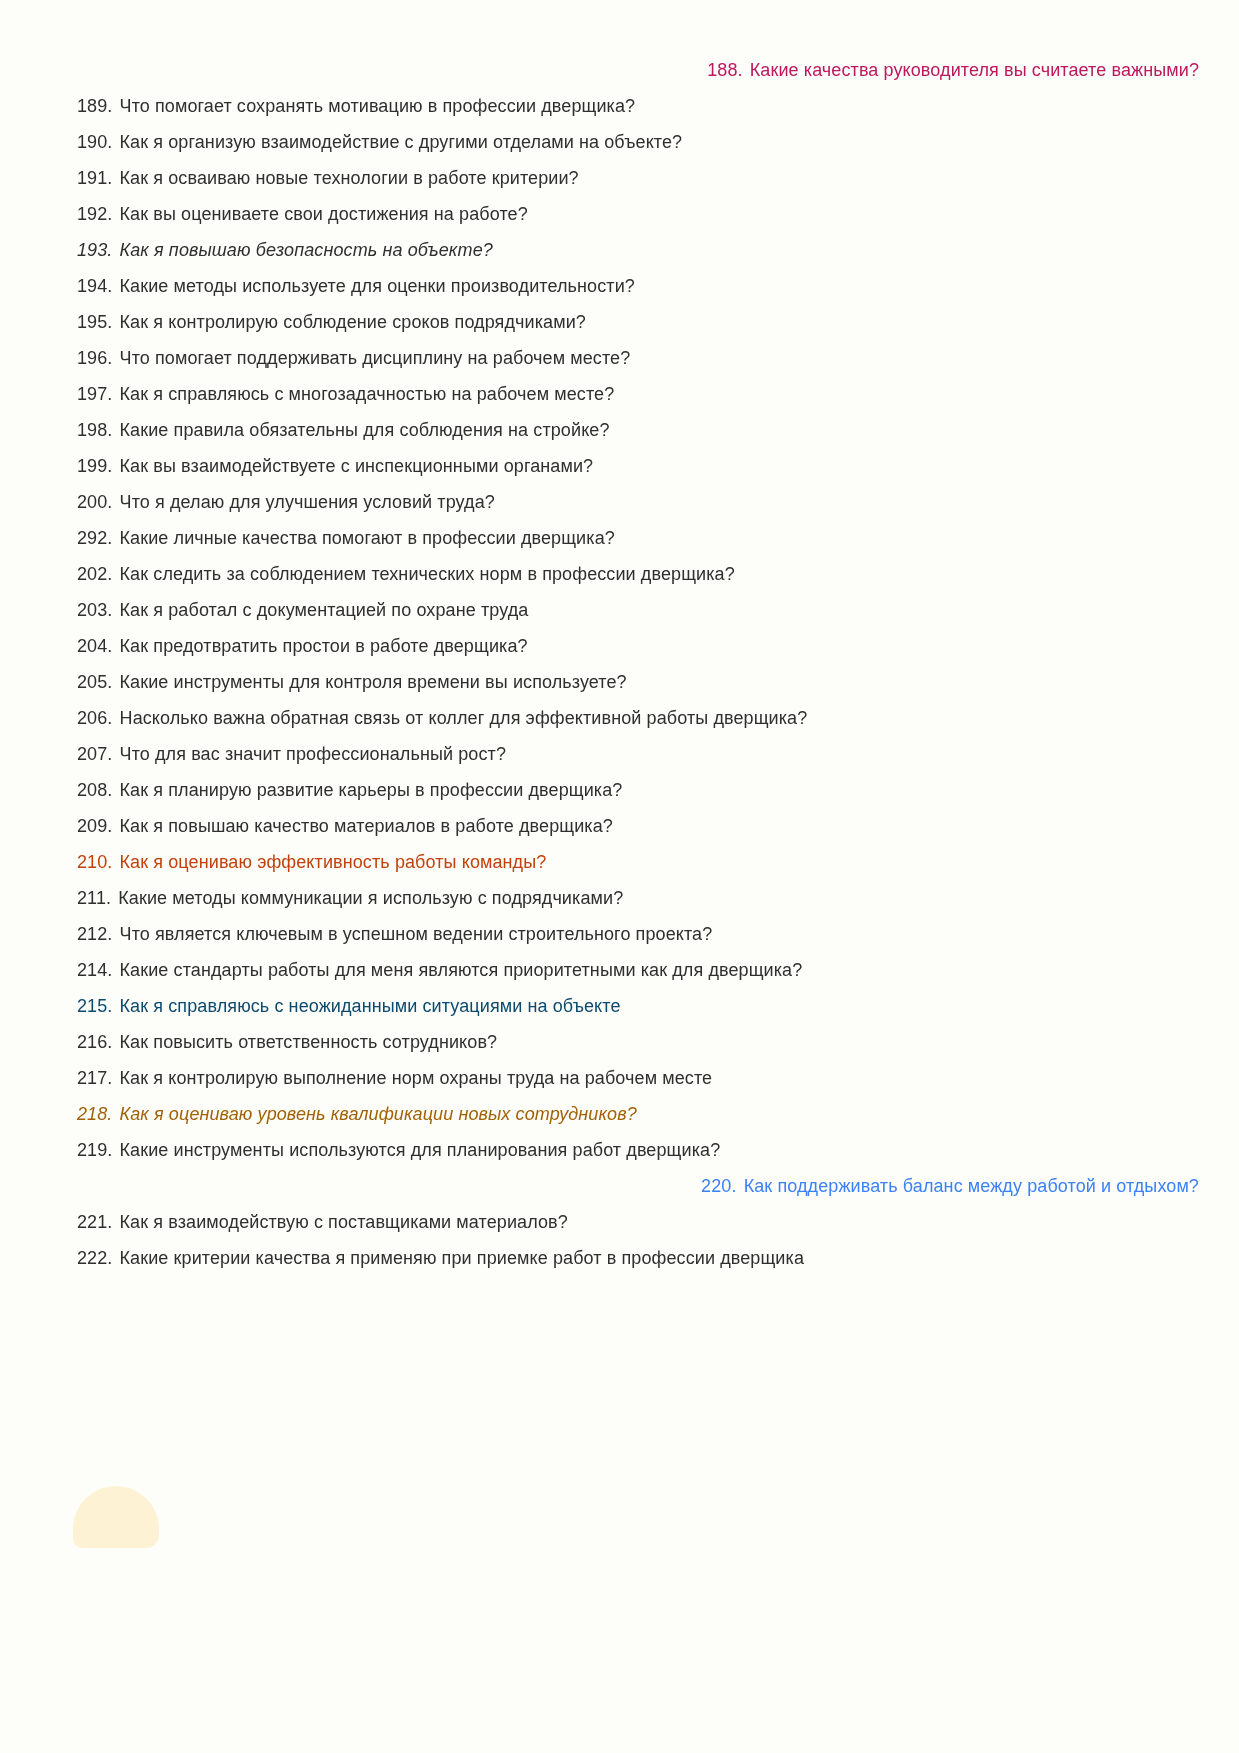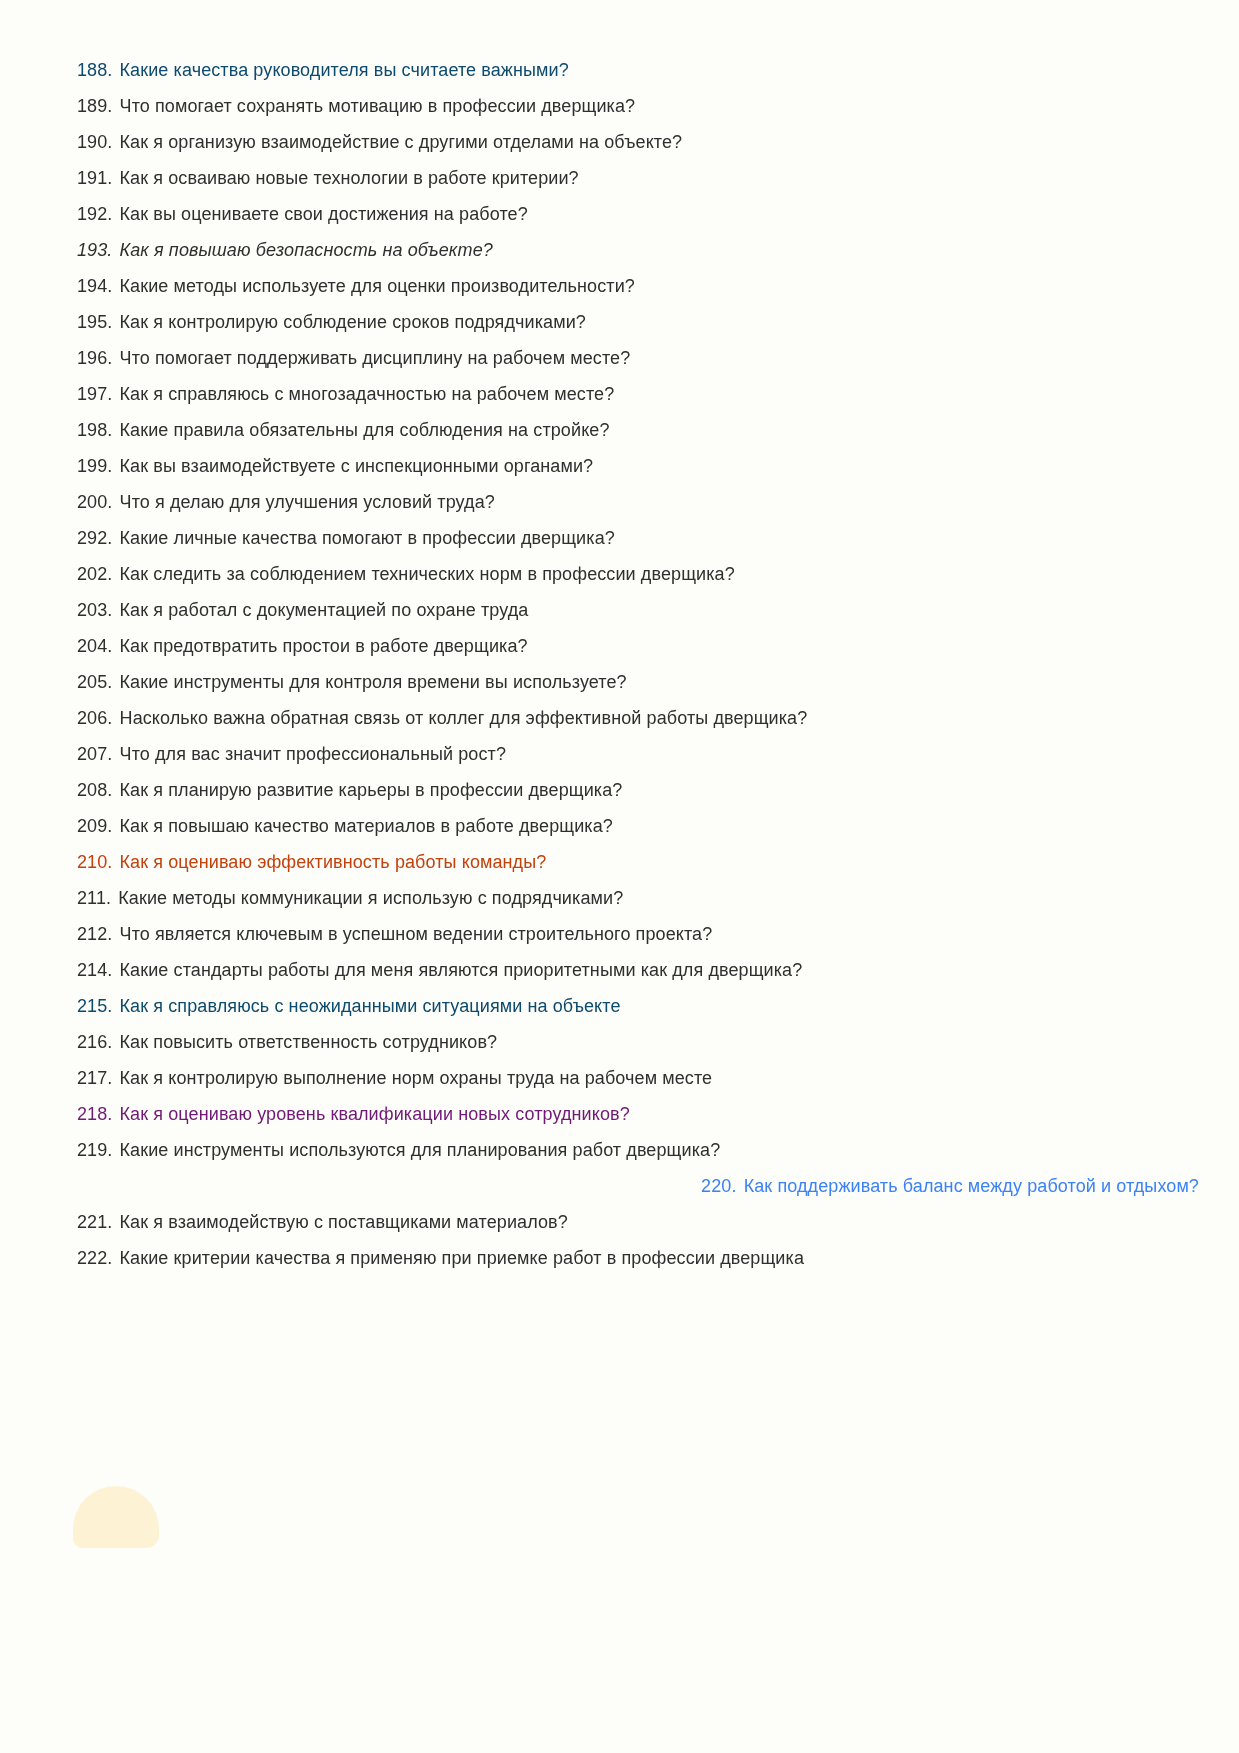--- a/index.html
+++ b/index.html
@@ -44,21 +44,21 @@
     height: 62px;
     background: #fdf3d4;
     border-radius: 46px 46px 14px 10px;
   }
 </style>
 </head>
 <body style="background: rgb(253, 253, 249);">
 
 <div class="doc">
   <ol class="question-list" id="question-list">
-      <li class="question-item" style="color: #0c4a6e;"><span class="q-num">188.</span><span class="q-text"> Какие качества руководителя вы считаете важными?</span></li>
+      <li class="question-item" style="color: #be185d; text-align: right;"><span class="q-num">188.</span><span class="q-text"> Какие качества руководителя вы считаете важными?</span></li>
       <li class="question-item" style="color: rgb(47, 47, 47);"><span class="q-num">189.</span><span class="q-text"> Что помогает сохранять мотивацию в профессии дверщика?</span></li>
       <li class="question-item" style="color: rgb(47, 47, 47);"><span class="q-num">190.</span><span class="q-text"> Как я организую взаимодействие с другими отделами на объекте?</span></li>
       <li class="question-item" style="color: rgb(47, 47, 47);"><span class="q-num">191.</span><span class="q-text"> Как я осваиваю новые технологии в работе критерии?</span></li>
       <li class="question-item" style="color: rgb(47, 47, 47);"><span class="q-num">192.</span><span class="q-text"> Как вы оцениваете свои достижения на работе?</span></li>
       <li class="question-item" style="color: rgb(47, 47, 47); font-style: italic;"><span class="q-num">193.</span><span class="q-text"> Как я повышаю безопасность на объекте?</span></li>
       <li class="question-item" style="color: rgb(47, 47, 47);"><span class="q-num">194.</span><span class="q-text"> Какие методы используете для оценки производительности?</span></li>
       <li class="question-item" style="color: rgb(47, 47, 47);"><span class="q-num">195.</span><span class="q-text"> Как я контролирую соблюдение сроков подрядчиками?</span></li>
       <li class="question-item" style="color: rgb(47, 47, 47);"><span class="q-num">196.</span><span class="q-text"> Что помогает поддерживать дисциплину на рабочем месте?</span></li>
       <li class="question-item" style="color: rgb(47, 47, 47);"><span class="q-num">197.</span><span class="q-text"> Как я справляюсь с многозадачностью на рабочем месте?</span></li>
       <li class="question-item" style="color: rgb(47, 47, 47);"><span class="q-num">198.</span><span class="q-text"> Какие правила обязательны для соблюдения на стройке?</span></li>
@@ -73,20 +73,20 @@
       <li class="question-item" style="color: rgb(47, 47, 47);"><span class="q-num">207.</span><span class="q-text"> Что для вас значит профессиональный рост?</span></li>
       <li class="question-item" style="color: rgb(47, 47, 47);"><span class="q-num">208.</span><span class="q-text"> Как я планирую развитие карьеры в профессии дверщика?</span></li>
       <li class="question-item" style="color: rgb(47, 47, 47);"><span class="q-num">209.</span><span class="q-text"> Как я повышаю качество материалов в работе дверщика?</span></li>
       <li class="question-item" style="color: #c2410c;"><span class="q-num">210.</span><span class="q-text"> Как я оцениваю эффективность работы команды?</span></li>
       <li class="question-item" style="color: rgb(47, 47, 47);"><span class="q-num">211.</span><span class="q-text"> Какие методы коммуникации я использую с подрядчиками?</span></li>
       <li class="question-item" style="color: rgb(47, 47, 47);"><span class="q-num">212.</span><span class="q-text"> Что является ключевым в успешном ведении строительного проекта?</span></li>
       <li class="question-item" style="color: rgb(47, 47, 47);"><span class="q-num">214.</span><span class="q-text"> Какие стандарты работы для меня являются приоритетными как для дверщика?</span></li>
       <li class="question-item" style="color: #0c4a6e;"><span class="q-num">215.</span><span class="q-text"> Как я справляюсь с неожиданными ситуациями на объекте</span></li>
       <li class="question-item" style="color: rgb(47, 47, 47);"><span class="q-num">216.</span><span class="q-text"> Как повысить ответственность сотрудников?</span></li>
       <li class="question-item" style="color: rgb(47, 47, 47);"><span class="q-num">217.</span><span class="q-text"> Как я контролирую выполнение норм охраны труда на рабочем месте</span></li>
-      <li class="question-item" style="color: #701a75;"><span class="q-num">218.</span><span class="q-text"> Как я оцениваю уровень квалификации новых сотрудников?</span></li>
+      <li class="question-item" style="color: #a16207; font-style: italic;"><span class="q-num">218.</span><span class="q-text"> Как я оцениваю уровень квалификации новых сотрудников?</span></li>
       <li class="question-item" style="color: rgb(47, 47, 47);"><span class="q-num">219.</span><span class="q-text"> Какие инструменты используются для планирования работ дверщика?</span></li>
       <li class="question-item" style="color: #3b82f6; text-align: right;"><span class="q-num">220.</span><span class="q-text"> Как поддерживать баланс между работой и отдыхом?</span></li>
       <li class="question-item" style="color: rgb(47, 47, 47);"><span class="q-num">221.</span><span class="q-text"> Как я взаимодействую с поставщиками материалов?</span></li>
       <li class="question-item" style="color: rgb(47, 47, 47);"><span class="q-num">222.</span><span class="q-text"> Какие критерии качества я применяю при приемке работ в профессии дверщика</span></li>
     </ol>
   <div class="decor-blob" style="background: rgb(253, 243, 212);"></div>
 </div>
 
 </body></html>

